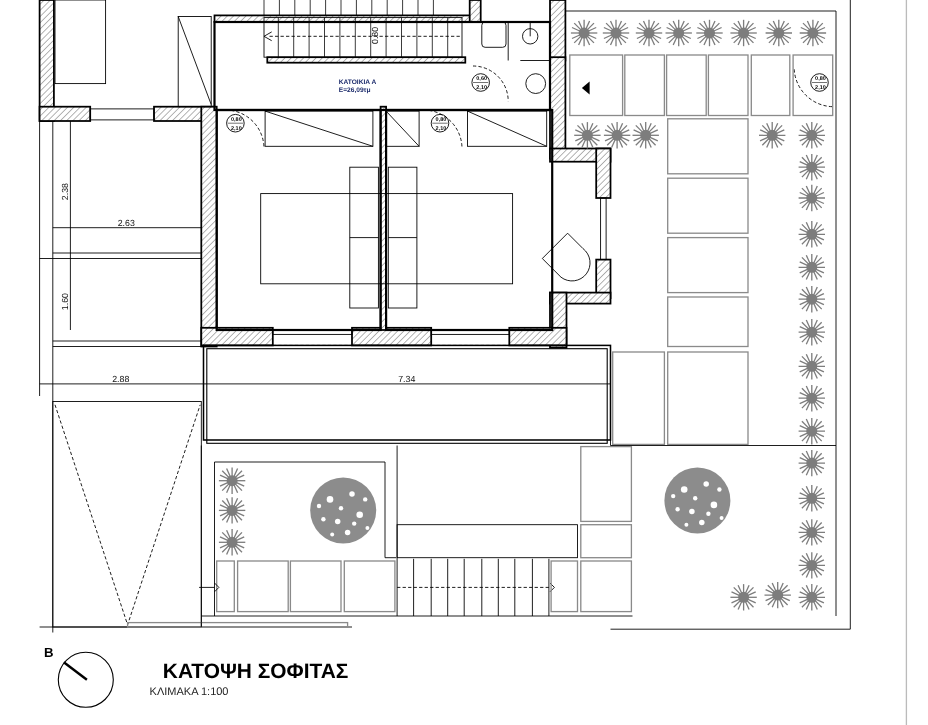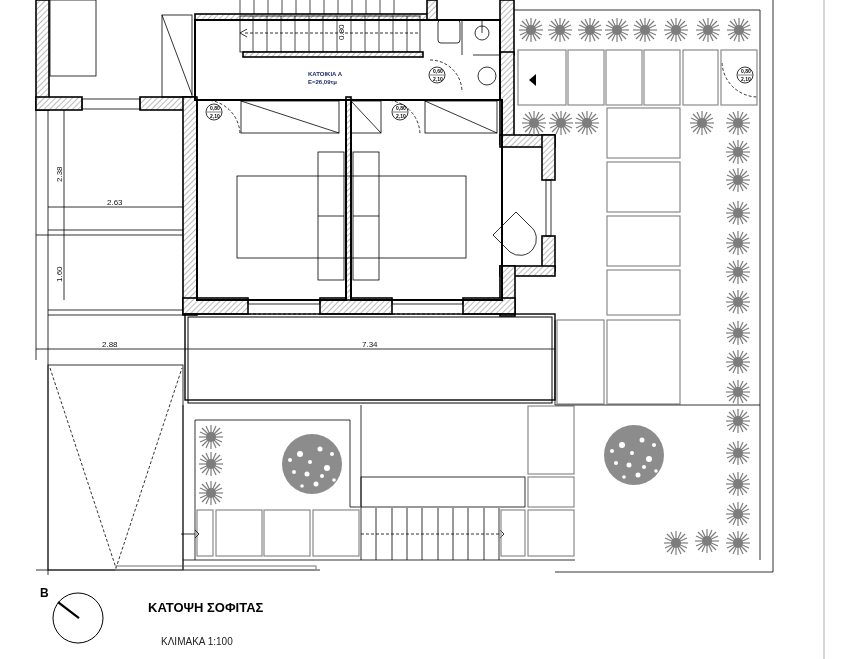--- a/index.html
+++ b/index.html
@@ -6,22 +6,22 @@
   body{width:844px;height:659px;overflow:hidden;position:relative;font-family:"Liberation Sans",sans-serif;}
   #plan{position:absolute;left:0;top:0;}
   .wall{fill:url(#hatch);stroke:#000;stroke-width:1.6;}
   .thick{fill:none;stroke:#000;stroke-width:2;}
   .thin{fill:none;stroke:#000;stroke-width:0.8;}
   .grey{fill:none;stroke:#8a8a8a;stroke-width:1.2;}
   .dash{fill:none;stroke:#000;stroke-width:0.8;stroke-dasharray:3,2;}
   .dim{font-family:"Liberation Sans",sans-serif;font-size:8px;fill:#111;}
   .tag{font-family:"Liberation Sans",sans-serif;font-size:5px;fill:#000;font-weight:bold;}
   .room{font-family:"Liberation Sans",sans-serif;font-size:6px;fill:#1b2a6b;font-weight:bold;}
-  .title{position:absolute;left:148px;top:600px;font-size:13px;font-weight:bold;color:#000;}
-  .scale{position:absolute;left:161px;top:624px;font-size:10px;color:#222;margin-top:12px;}
+  .title{position:absolute;left:148px;top:600px;font-size:19px;font-weight:bold;color:#000;}
+  .scale{position:absolute;left:136px;top:624px;font-size:10px;color:#222;}
   .north-letter{position:absolute;left:40px;top:586px;font-size:12px;font-weight:bold;color:#000;}
 </style>
 </head>
 <body>
 
 <svg id="plan" width="844" height="659" viewBox="0 0 844 659" xmlns="http://www.w3.org/2000/svg">
   <defs>
     <pattern id="hatch" patternUnits="userSpaceOnUse" width="4" height="4" patternTransform="rotate(45)">
       <rect width="4" height="4" fill="#fff"></rect>
       <line x1="0" y1="0" x2="0" y2="4" stroke="#777" stroke-width="1"></line>

